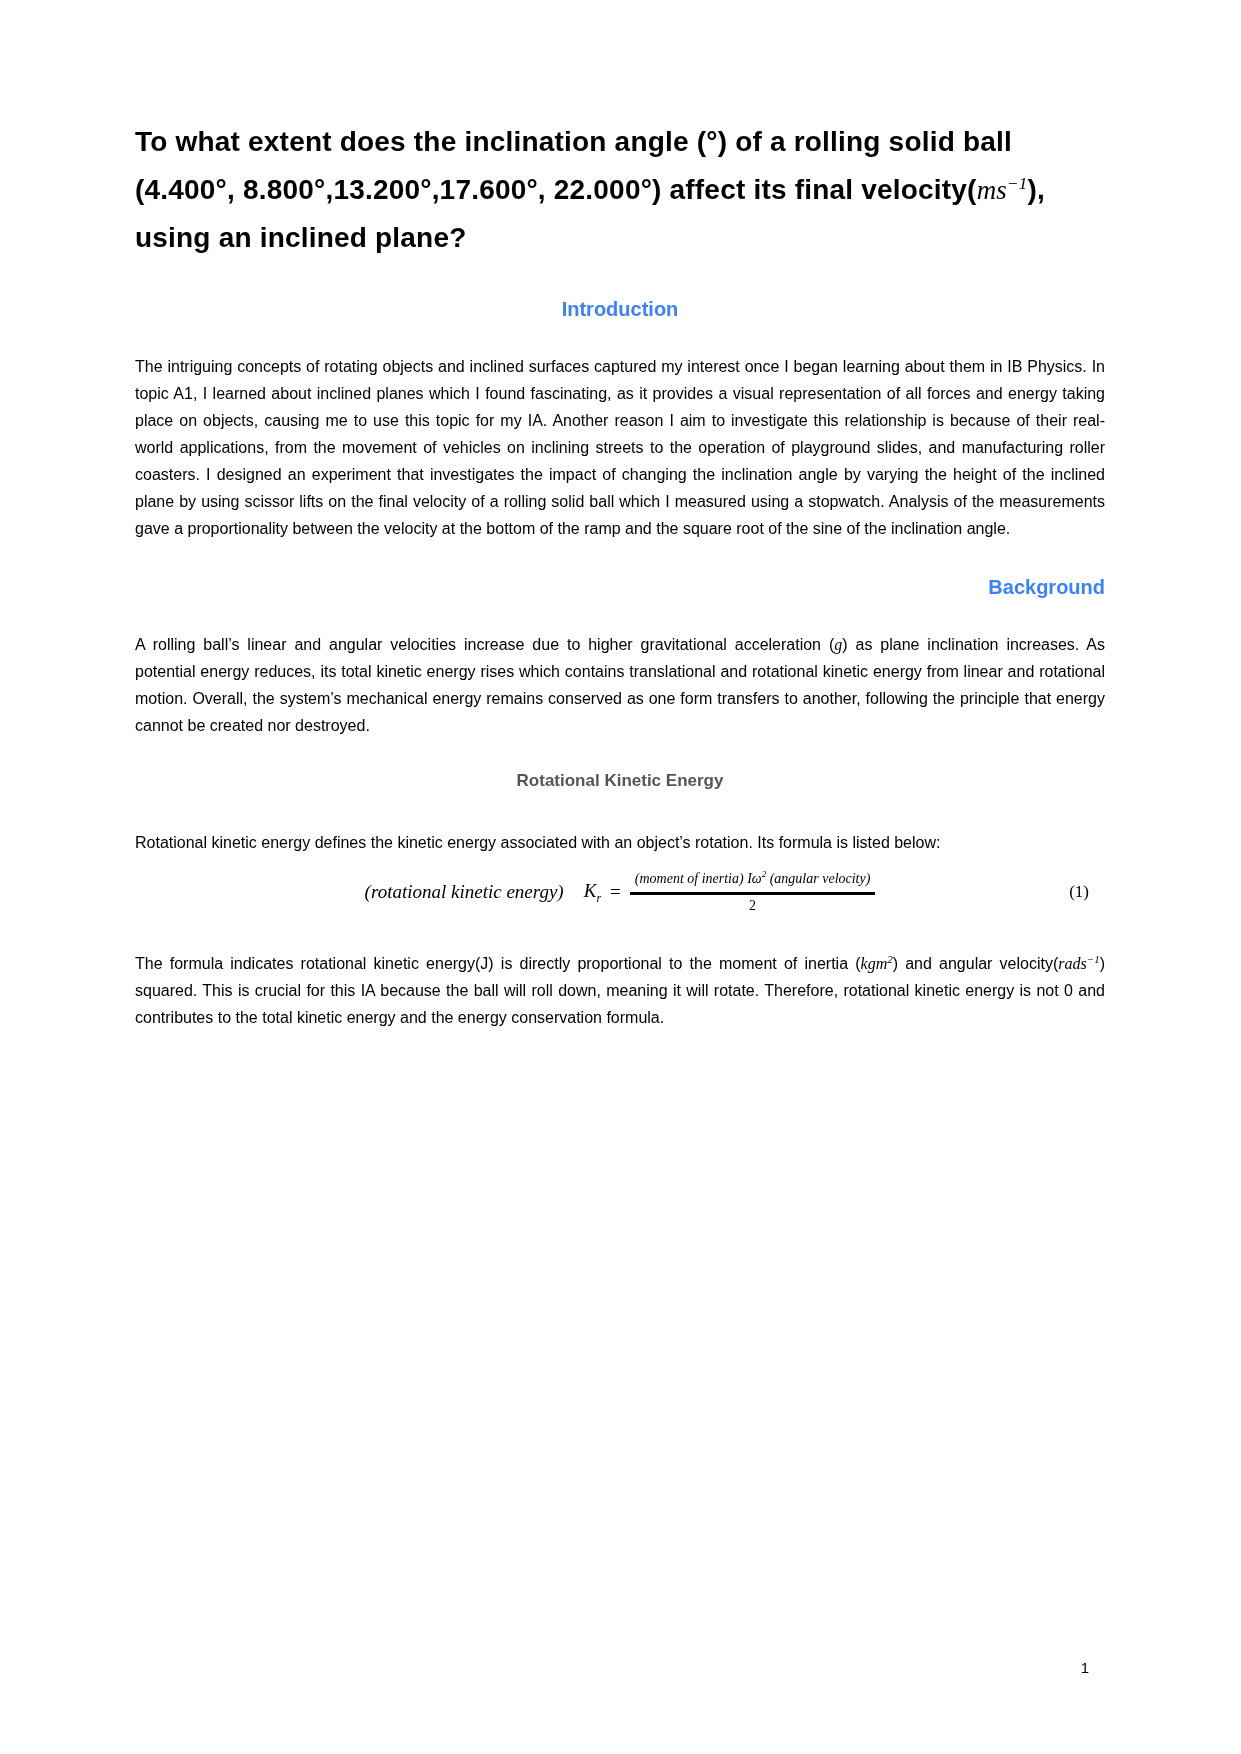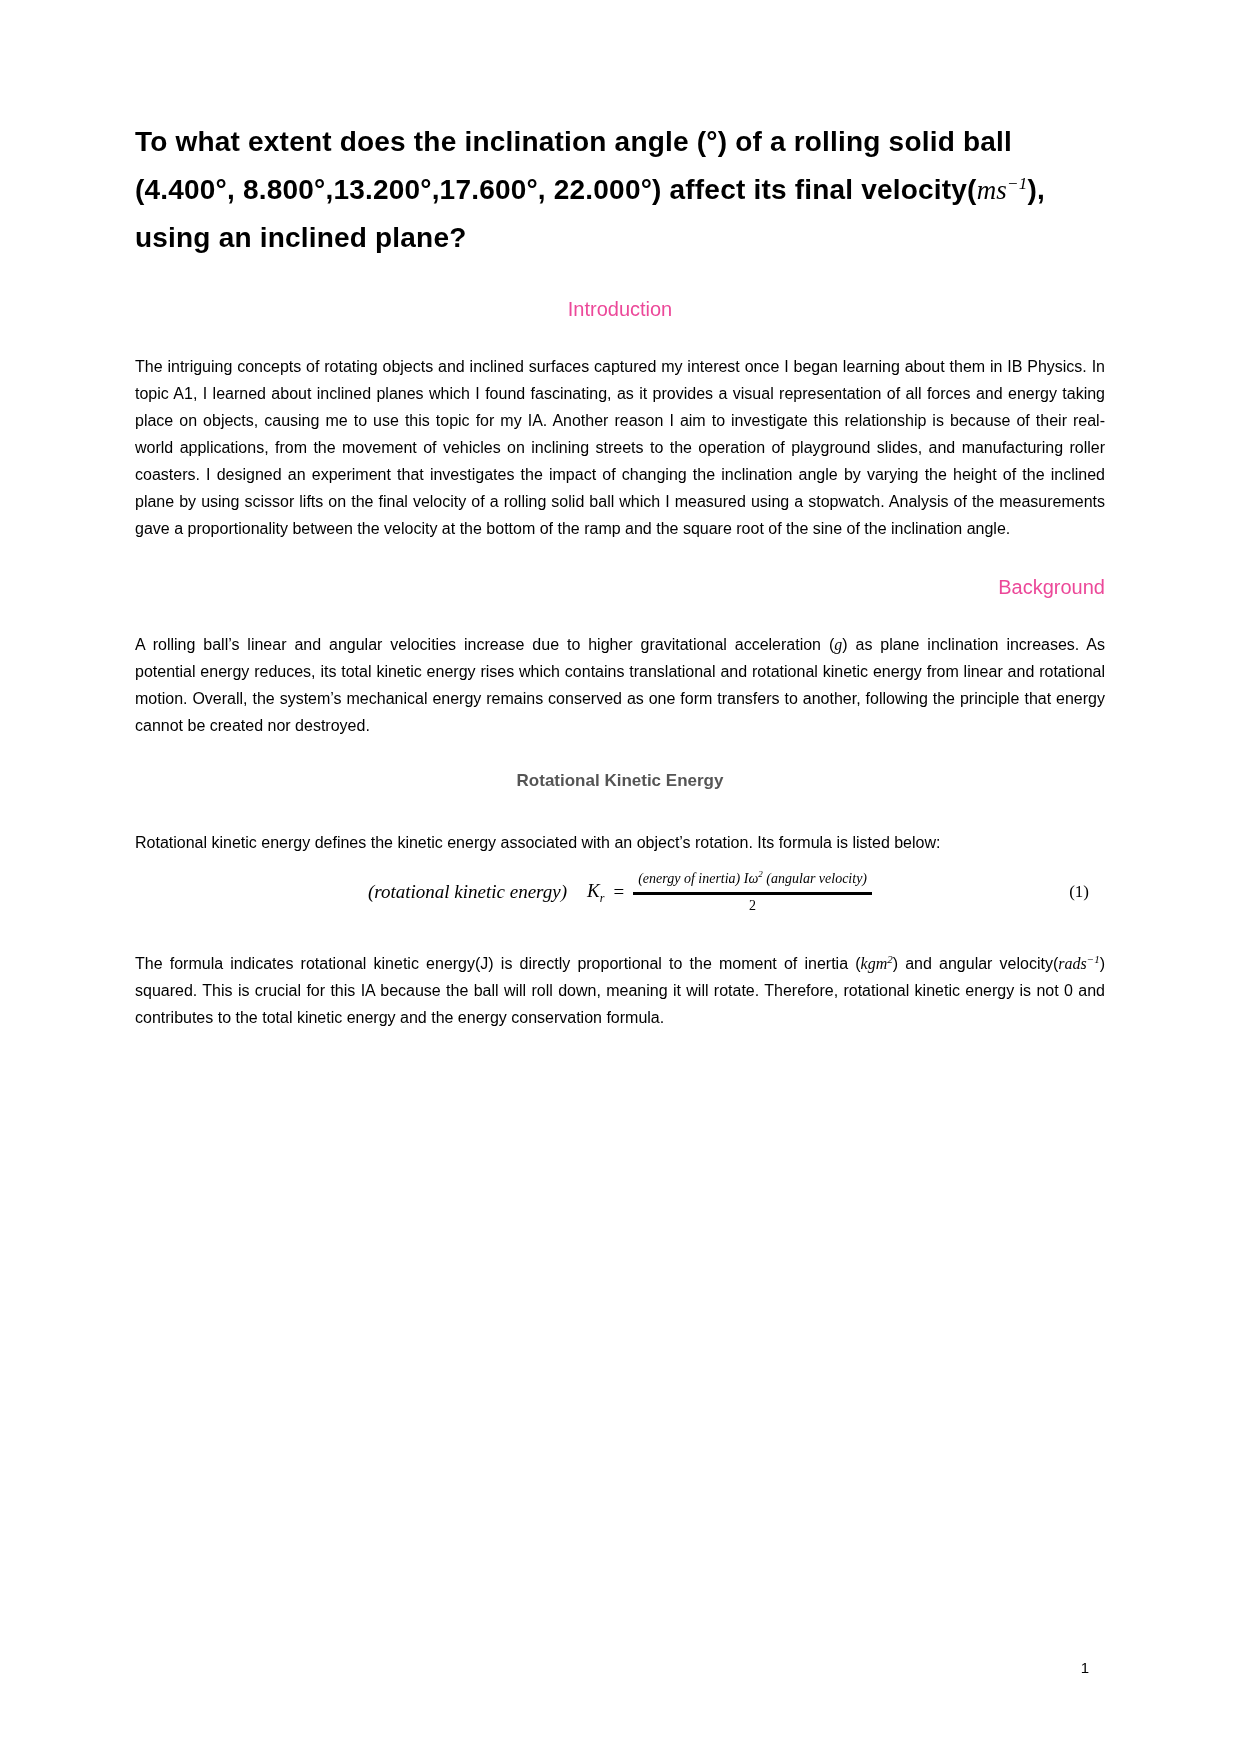--- a/index.html
+++ b/index.html
@@ -22,21 +22,21 @@
     font-family:"Liberation Serif", serif; font-style:italic; font-weight:normal;
   }
   sup.m-sup {
     font-family:"Liberation Serif", serif; font-style:italic; font-weight:normal;
     vertical-align:super; font-size:11px; line-height:0;
   }
 
   .word-count { font-size:16px; margin-top:8px; color:#000000; }
 
   .h-main {
-    font-size:20px; font-weight:normal; color:#ec4899; text-align:center;
+    font-size:20px; font-weight:bold; color:#3b82f6; text-align:center;
   }
   .h-sub {
     font-size:17px; font-weight:bold; color:#555555; text-align:center;
   }
   .h-intro { margin:36px 0 16px; }
   .h-bg    { margin:34px 0 0;text-align:right; }
   .h-sub1  { margin:46px 0 38px; }
   .h-sub2  { margin:32px 0 38px; }
 
   p.bodytext {
@@ -96,21 +96,21 @@
 
     <h3 class="h-sub h-sub2">Rotational Kinetic Energy</h3>
 
     <p class="bodytext">Rotational kinetic energy defines the kinetic energy associated with an object’s rotation. Its formula is listed below:</p>
 
     <div class="equation-row">
       <span class="eq-label">(rotational kinetic energy)</span>
       <span class="eq-symbol"><span>K</span><sub>r</sub></span>
       <span class="eq-equals">=</span>
       <span class="frac">
-        <span class="frac-num"><span>(energy of inertia) Iω</span><sup class="m-sup">2</sup><span> (angular velocity)</span></span>
+        <span class="frac-num"><span>(moment of inertia) Iω</span><sup class="m-sup">2</sup><span> (angular velocity)</span></span>
         <span class="frac-den">2</span>
       </span>
       <span class="eq-number">(1)</span>
     </div>
 
     <p class="bodytext"><span>The formula indicates rotational kinetic energy(J) is directly proportional to the moment of inertia (</span><span class="math-inline">kgm</span><sup class="m-sup">2</sup><span>) and angular velocity(</span><span class="math-inline">rads</span><sup class="m-sup">−1</sup><span>) squared. This is crucial for this IA because the ball will roll down, meaning it will rotate. Therefore, rotational kinetic energy is not 0 and contributes to the total kinetic energy and the energy conservation formula.</span></p>
 
   </div>
 
   <div class="page-number">1</div>

